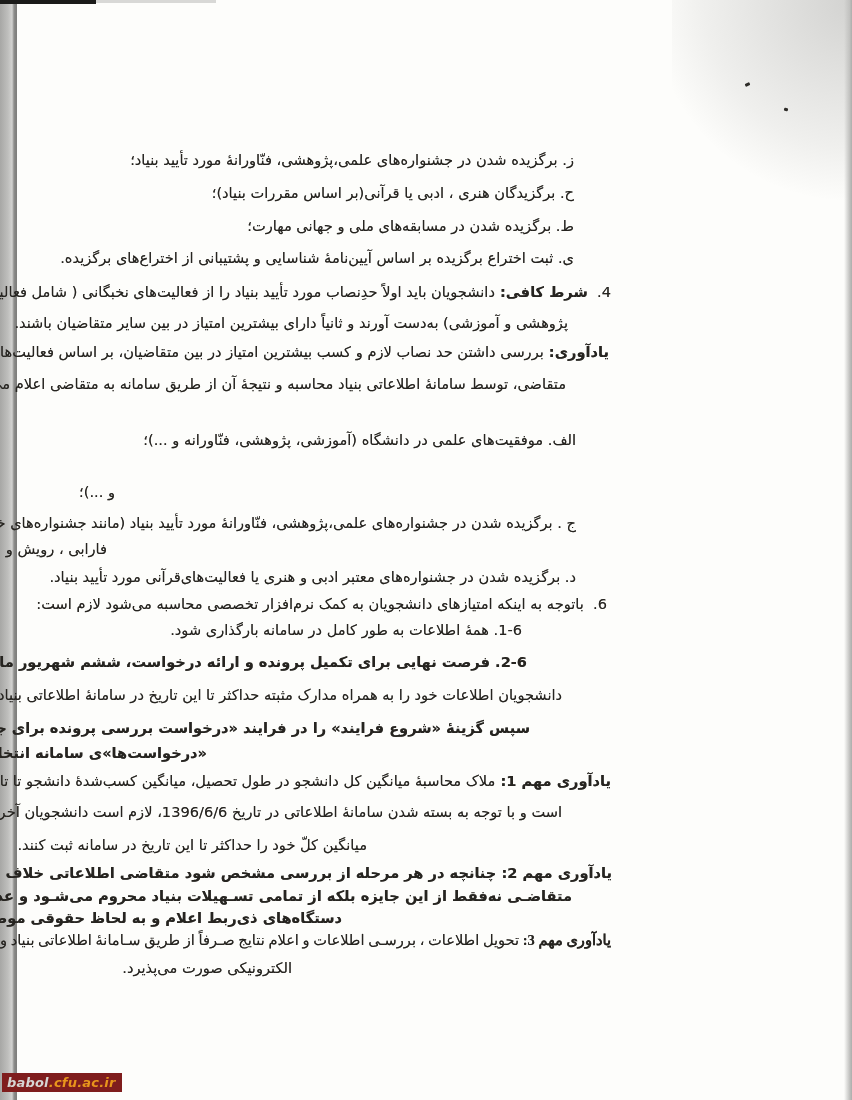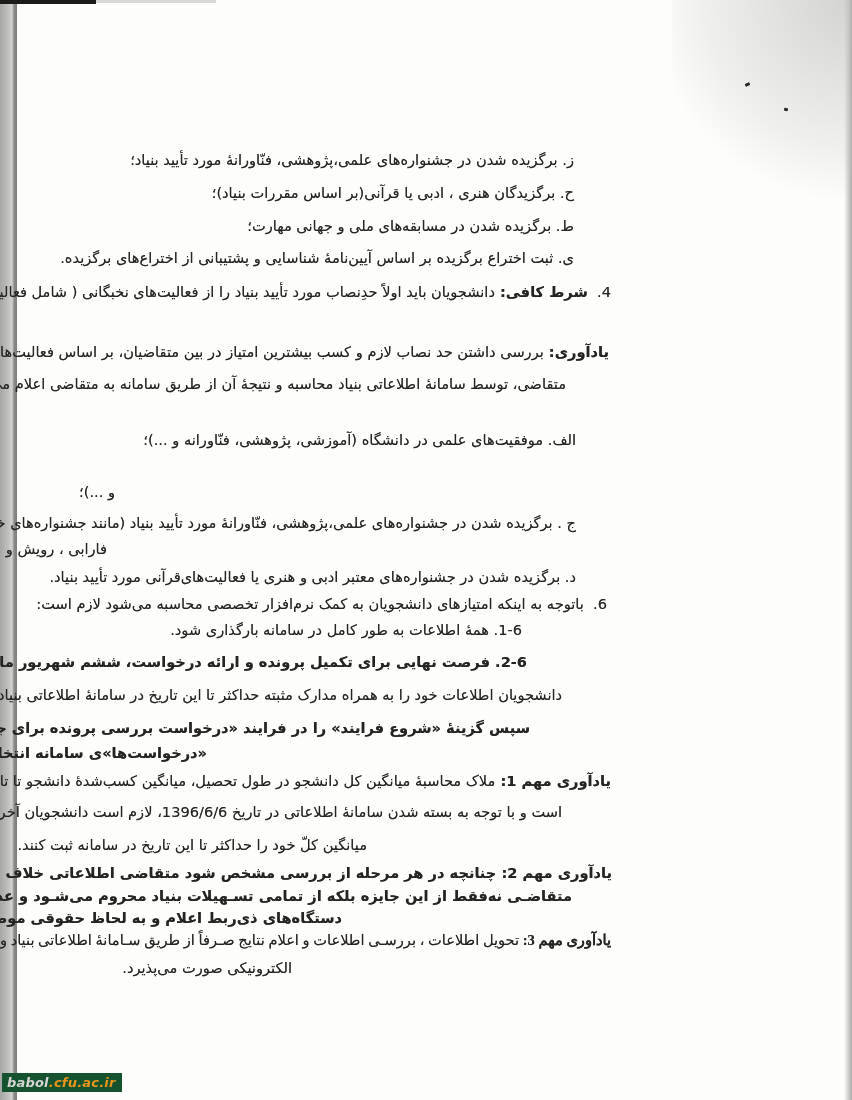--- a/index.html
+++ b/index.html
@@ -39,20 +39,21 @@
   <div class="top-smudge"></div>
   <div class="speck speck1"></div>
   <div class="speck speck2"></div>
 
   <div class="textlayer" id="textlayer">
       <div class="line" dir="rtl" style="top: 149px; right: 150px;"><span>ز. برگزیده شدن در جشنواره‌های علمی،پژوهشی، فنّاورانهٔ مورد تأیید بنیاد؛</span></div>
       <div class="line" dir="rtl" style="top: 182px; right: 150px;"><span>ح. برگزیدگان هنری ، ادبی یا قرآنی(بر اساس مقررات بنیاد)؛</span></div>
       <div class="line" dir="rtl" style="top: 215px; right: 150px;"><span>ط. برگزیده شدن در مسابقه‌های ملی و جهانی مهارت؛</span></div>
       <div class="line" dir="rtl" style="top: 247px; right: 150px;"><span>ی. ثبت اختراع برگزیده بر اساس آیین‌نامهٔ شناسایی و پشتیبانی از اختراع‌های برگزیده.</span></div>
       <div class="line" dir="rtl" style="top: 281px; right: 113px;"><span>4. &nbsp;</span><span class="bseg">شرط کافی: </span><span>دانشجویان باید اولاً حدِنصاب مورد تأیید بنیاد را از فعالیت‌های نخبگانی ( شامل فعالیت‌های فنّاورانه،</span></div>
+      <div class="line" dir="rtl" style="top: 312px; right: 156px;"><span>پژوهشی و آموزشی) به‌دست آورند و ثانیاً دارای بیشترین امتیاز در بین سایر متقاضیان باشند.</span></div>
       <div class="line" dir="rtl" style="top: 341px; right: 115px;"><span class="bseg">یادآوری: </span><span>بررسی داشتن حد نصاب لازم و کسب بیشترین امتیاز در بین متقاضیان، بر اساس فعالیت‌های نخبگانیِ اعلامیِ</span></div>
       <div class="line" dir="rtl" style="top: 373px; right: 158px;"><span>متقاضی، توسط سامانهٔ اطلاعاتی بنیاد محاسبه و نتیجهٔ آن از طریق سامانه به متقاضی اعلام می‌شود.</span></div>
       <div class="line" dir="rtl" style="top: 429px; right: 148px;"><span>الف. موفقیت‌های علمی در دانشگاه (آموزشی، پژوهشی، فنّاورانه و ...)؛</span></div>
       <div class="line" dir="rtl" style="top: 481px; right: 609px;"><span>و ...)؛</span></div>
       <div class="line" dir="rtl" style="top: 512px; right: 148px;"><span>ج . برگزیده شدن در جشنواره‌های علمی،پژوهشی، فنّاورانهٔ مورد تأیید بنیاد (مانند جشنواره‌های خوارزمی، رازی،</span></div>
       <div class="line" dir="rtl" style="top: 538px; right: 617px;"><span>فارابی ، رویش و ...)؛</span></div>
       <div class="line" dir="rtl" style="top: 566px; right: 148px;"><span>د. برگزیده شدن در جشنواره‌های معتبر ادبی و هنری یا فعالیت‌های‌قرآنی مورد تأیید بنیاد.</span></div>
       <div class="line" dir="rtl" style="top: 593px; right: 117px;"><span>6. &nbsp;باتوجه به اینکه امتیازهای دانشجویان به کمک نرم‌افزار تخصصی محاسبه می‌شود لازم است:</span></div>
       <div class="line" dir="rtl" style="top: 619px; right: 202px;"><span>1-6. همهٔ اطلاعات به طور کامل در سامانه بارگذاری شود.</span></div>
       <div class="line" dir="rtl" style="top: 651px; right: 197px;"><span class="bseg">2-6. فرصت نهایی برای تکمیل پرونده و ارائه درخواست، ششم شهریور ماه سال جاری است و ضروری است</span></div>
@@ -62,17 +63,17 @@
       <div class="line" dir="rtl" style="top: 770px; right: 113px;"><span class="bseg">یادآوری مهم 1: </span><span>ملاک محاسبهٔ میانگین کل دانشجو در طول تحصیل، میانگین کسب‌شدهٔ دانشجو تا تاریخ 1396/5/1</span></div>
       <div class="line" dir="rtl" style="top: 801px; right: 162px;"><span>است و با توجه به بسته شدن سامانهٔ اطلاعاتی در تاریخ 1396/6/6، لازم است دانشجویان آخرین</span></div>
       <div class="line" dir="rtl" style="top: 834px; right: 357px;"><span>میانگین کلّ خود را حداکثر تا این تاریخ در سامانه ثبت کنند.</span></div>
       <div class="line" dir="rtl" style="top: 862px; right: 112px;"><span class="bseg">یادآوری مهم 2: </span><span class="bseg">چنانچه در هر مرحله از بررسی مشخص شود متقاضی اطلاعاتی خلاف واقع را بارگذاری کرده است،</span></div>
       <div class="line" dir="rtl" style="top: 885px; right: 152px;"><span class="bseg">متقاضـی نه‌فقط از این جایزه بلکه از تمامی تسـهیلات بنیاد محروم می‌شـود و عدم صـداقت وی به</span></div>
       <div class="line" dir="rtl" style="top: 907px; right: 382px;"><span class="bseg">دستگاه‌های ذی‌ربط اعلام و به لحاظ حقوقی موضوع پیگیری می‌شود.</span></div>
       <div class="line" dir="rtl" style="top: 929px; right: 113px; font-family: Liberation Serif, serif;"><span class="bseg">یادآوری مهم 3: </span><span>تحویل اطلاعات ، بررسـی اطلاعات و اعلام نتایج صـرفاً از طریق سـامانهٔ اطلاعاتی بنیاد و به شـکل</span></div>
       <div class="line" dir="rtl" style="top: 957px; right: 432px;"><span>الکترونیکی صورت می‌پذیرد.</span></div>
     </div>
 
-  <div class="badge" id="badge" style="background: #14532d;">
+  <div class="badge" id="badge" style="background: #7f1d1d;">
     <span id="wm-prefix" style="color: rgb(214, 214, 212);">babol</span>
       <span id="wm-suffix" style="color: rgb(232, 149, 28);">.cfu.ac.ir</span>
   </div>
 </div>
 
 </body></html>

